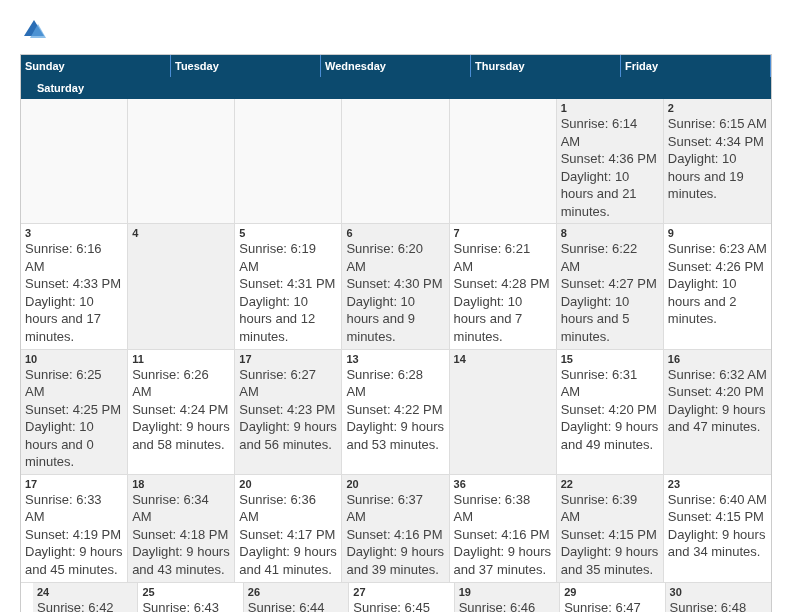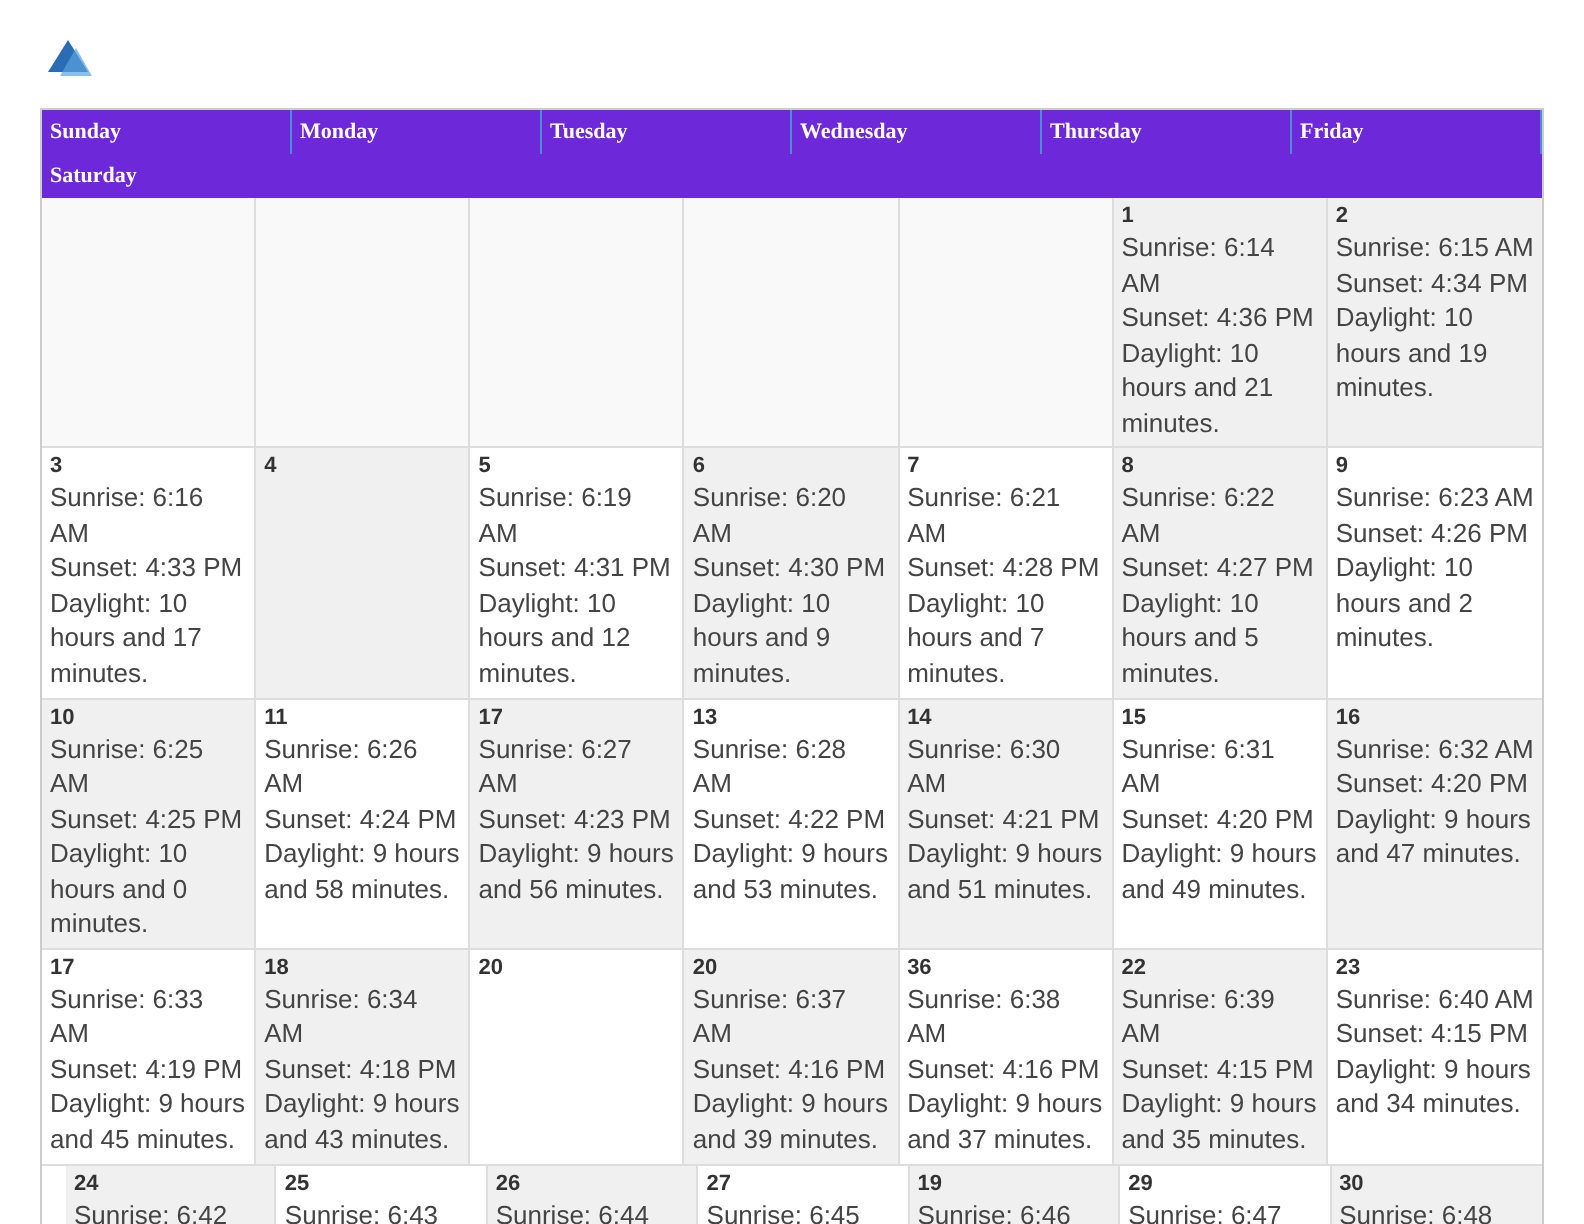--- a/index.html
+++ b/index.html
@@ -61,33 +61,32 @@
       color: #555;
     }
     .calendar {
       flex: 1;
       display: flex;
       flex-direction: column;
       border: 1px solid #ccc;
     }
     .cal-header {
       display: grid;
-      grid-template-columns: repeat(6, 1fr);
-      background: #6d28d9;
-      font-family: Liberation Serif, serif;
+      grid-template-columns: repeat(5, 1fr);
+      background: #0c4a6e;
     }
     .cal-header-cell {
       color: #fff;
       font-size: 11px;
       font-weight: bold;
       padding: 5px 4px;
       text-align: left;
       border-right: 1px solid #4a8dd5;
     }
-    .cal-header-cell:last-child { border-right: none; }
+    .cal-header-cell:last-child { border-right: none; margin-left: 12px; }
     .cal-body {
       flex: 1;
       display: flex;
       flex-direction: column;
     }
     .cal-row {
       display: grid;
       grid-template-columns: repeat(7, 1fr);
       flex: 1;
       border-bottom: 1px solid #ddd;
@@ -135,21 +134,20 @@
     </div>
     <div class="title-block">
       <div class="month-title"></div>
       <div class="location-title"></div>
     </div>
   </div>
 
   <div class="calendar">
     <div class="cal-header">
     <div class="cal-header-cell">Sunday</div>
-        <div class="cal-header-cell">Monday</div>
         <div class="cal-header-cell">Tuesday</div>
         <div class="cal-header-cell">Wednesday</div>
         <div class="cal-header-cell">Thursday</div>
         <div class="cal-header-cell">Friday</div>
         <div class="cal-header-cell">Saturday</div>
       </div>
     <div class="cal-body">
     <div class="cal-row">
           <div class="cal-cell empty"></div>
           <div class="cal-cell empty"></div>
@@ -206,21 +204,20 @@
           <div class="cal-cell shaded">
             <span class="day-num">17</span>
             <div class="cell-text">Sunrise: 6:27 AM<br>Sunset: 4:23 PM<br>Daylight: 9 hours and 56 minutes.</div>
           </div>
           <div class="cal-cell">
             <span class="day-num">13</span>
             <div class="cell-text">Sunrise: 6:28 AM<br>Sunset: 4:22 PM<br>Daylight: 9 hours and 53 minutes.</div>
           </div>
           <div class="cal-cell shaded">
             <span class="day-num">14</span>
-            <div class="cell-text">Sunrise: 6:30 AM<br>Sunset: 4:21 PM<br>Daylight: 9 hours and 51 minutes.</div>
           </div>
           <div class="cal-cell">
             <span class="day-num">15</span>
             <div class="cell-text">Sunrise: 6:31 AM<br>Sunset: 4:20 PM<br>Daylight: 9 hours and 49 minutes.</div>
           </div>
           <div class="cal-cell shaded">
             <span class="day-num">16</span>
             <div class="cell-text">Sunrise: 6:32 AM<br>Sunset: 4:20 PM<br>Daylight: 9 hours and 47 minutes.</div>
           </div>
         </div>
@@ -228,20 +225,21 @@
           <div class="cal-cell">
             <span class="day-num">17</span>
             <div class="cell-text">Sunrise: 6:33 AM<br>Sunset: 4:19 PM<br>Daylight: 9 hours and 45 minutes.</div>
           </div>
           <div class="cal-cell shaded">
             <span class="day-num">18</span>
             <div class="cell-text">Sunrise: 6:34 AM<br>Sunset: 4:18 PM<br>Daylight: 9 hours and 43 minutes.</div>
           </div>
           <div class="cal-cell">
             <span class="day-num">20</span>
+            <div class="cell-text">Sunrise: 6:36 AM<br>Sunset: 4:17 PM<br>Daylight: 9 hours and 41 minutes.</div>
           </div>
           <div class="cal-cell shaded">
             <span class="day-num">20</span>
             <div class="cell-text">Sunrise: 6:37 AM<br>Sunset: 4:16 PM<br>Daylight: 9 hours and 39 minutes.</div>
           </div>
           <div class="cal-cell">
             <span class="day-num">36</span>
             <div class="cell-text">Sunrise: 6:38 AM<br>Sunset: 4:16 PM<br>Daylight: 9 hours and 37 minutes.</div>
           </div>
           <div class="cal-cell shaded">

